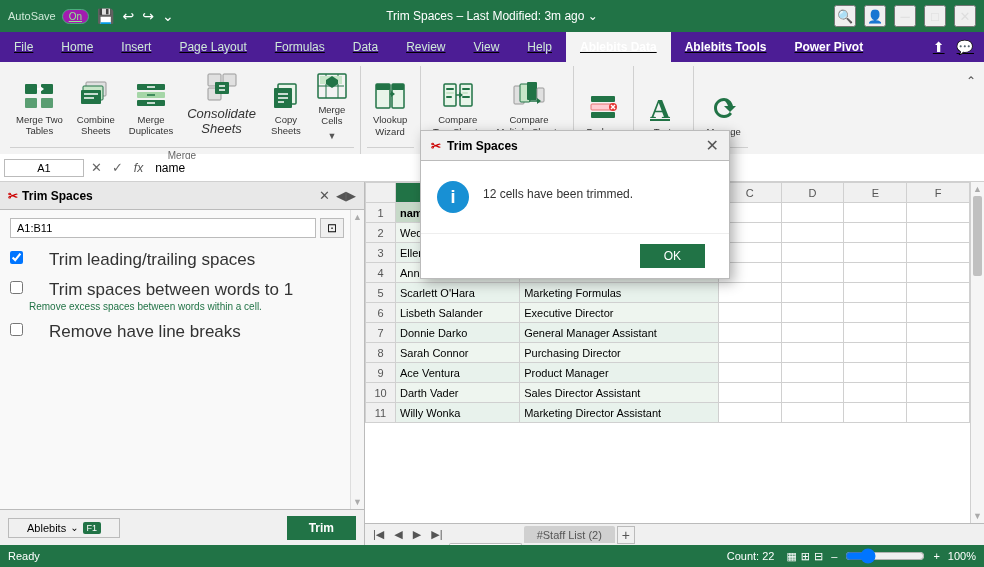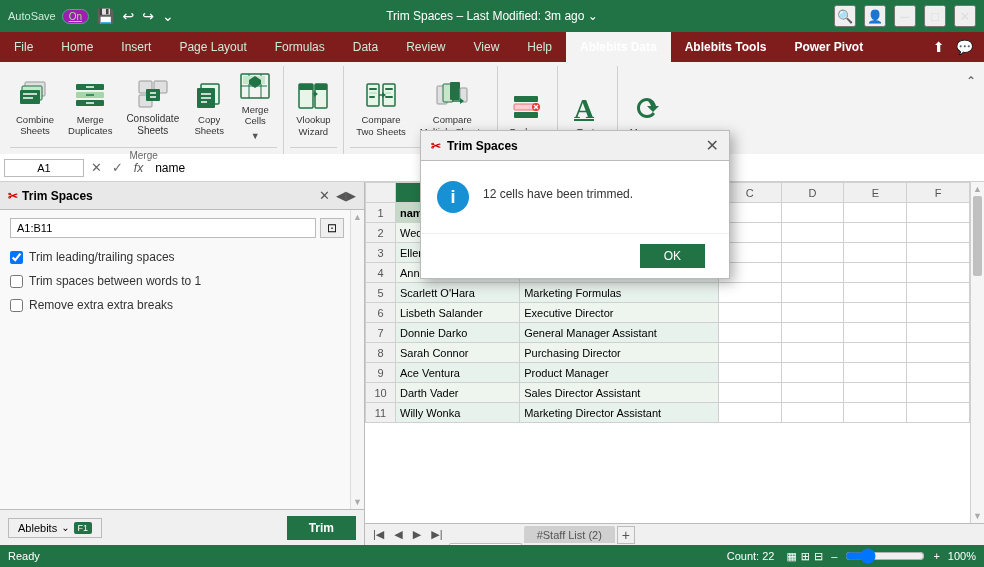--- a/index.html
+++ b/index.html
@@ -22,21 +22,21 @@
       background: #a21caf;
       border: 1px solid #4caf7d;
       border-radius: 10px;
       padding: 1px 6px;
       font-size: 10px;
       color: #90ee90;
       cursor: pointer;
       text-decoration: underline;
     }
     .win-btn { width: 22px; height: 22px; display: flex; align-items: center; justify-content: center; cursor: pointer; font-size: 13px; color: #ddd; }
-    .ribbon-tabs { display: flex; background: #7f1d1d; height: 30px; }
+    .ribbon-tabs { display: flex; background: #4c1d95; height: 30px; text-decoration: underline; }
     .ribbon-tab {
       padding: 0 14px;
       display: flex; align-items: center;
       color: #cfe9d8;
       font-size: 12px;
       cursor: pointer;
       height: 100%;
     }
     .ribbon-tab.active { background: #f3f3f3; color: #217346; font-weight: 600; }
     .ribbon-tab.special { color: #fff; font-weight: 600; }
@@ -110,31 +110,31 @@
       font-size: 11px; background: #fff;
     }
     .range-select-btn {
       border: 1px solid #bbb; background: #f0f0f0;
       padding: 2px 6px; cursor: pointer; font-size: 12px;
     }
 
     .option-row { display: flex; align-items: flex-start; gap: 6px; margin-bottom: 10px; }
     .option-row input[type="checkbox"] { margin-top: 1px; cursor: pointer; }
     .option-text { display: flex; flex-direction: column; }
-    .option-label { font-size: 12px; color: #333; }
+    .option-label { font-size: 17px; color: #333; margin-left: 20px; }
     .option-desc { font-size: 10px; color: #217346; margin-top: 1px; }
 
     .sidebar-footer {
       border-top: 1px solid #bbb; background: #f0f0f0;
       padding: 6px 8px; display: flex; align-items: center;
       justify-content: space-between; height: 36px;
     }
     .ablebits-btn {
       background: #f0f0f0; border: 1px solid #bbb;
-      padding: 3px 9px; cursor: pointer; font-size: 11px;
+      padding: 3px 18px; cursor: pointer; font-size: 11px;
       display: flex; gap: 4px;
     }
     .f1-badge {
       background: #217346; color: white; font-size: 9px;
       padding: 1px 4px; border-radius: 2px;
     }
     .trim-btn {
       background: #217346; color: white; border: none;
       padding: 5px 22px; cursor: pointer; font-size: 12px;
       font-weight: 600;
@@ -289,20 +289,33 @@
     <button class="qa-btn" style="font-size:14px;">⬆</button>
     <button class="qa-btn" style="font-size:14px;">💬</button>
   </div>
 </div>
 
 <div class="ribbon-content">
 
   <div class="ribbon-group">
     <div class="ribbon-group-buttons">
 
+      <div class="ribbon-btn-lg">
+        <div class="icon-box">
+          <svg width="32" height="32" viewBox="0 0 32 32">
+            <rect x="2" y="4" width="12" height="10" fill="#217346" rx="1"></rect>
+            <rect x="18" y="4" width="12" height="10" fill="#217346" rx="1"></rect>
+            <rect x="2" y="18" width="12" height="10" fill="#5a9e72" rx="1"></rect>
+            <rect x="18" y="18" width="12" height="10" fill="#5a9e72" rx="1"></rect>
+            <line x1="14" y1="9" x2="18" y2="9" stroke="white" stroke-width="2"></line>
+            <polygon points="17,6 21,9 17,12" fill="white"></polygon>
+          </svg>
+        </div>
+        <span style="font-size:9.5px; line-height:1.2;">Merge Two<br>Tables</span>
+      </div>
 
       <div class="ribbon-btn-lg">
         <div class="icon-box">
           <svg width="32" height="32" viewBox="0 0 32 32">
             <rect x="6" y="2" width="20" height="14" fill="#e0e0e0" rx="1" stroke="#999"></rect>
             <rect x="3" y="6" width="20" height="14" fill="#c8e6c9" rx="1" stroke="#217346"></rect>
             <rect x="1" y="10" width="20" height="14" fill="#217346" rx="1"></rect>
             <line x1="4" y1="14" x2="18" y2="14" stroke="white" stroke-width="1.5"></line>
             <line x1="4" y1="18" x2="14" y2="18" stroke="white" stroke-width="1.5"></line>
           </svg>
@@ -328,21 +341,21 @@
         <div class="icon-box">
           <svg width="32" height="32" viewBox="0 0 32 32">
             <rect x="2" y="2" width="13" height="12" fill="#e0e0e0" rx="1" stroke="#999"></rect>
             <rect x="17" y="2" width="13" height="12" fill="#e0e0e0" rx="1" stroke="#999"></rect>
             <rect x="2" y="16" width="13" height="12" fill="#e0e0e0" rx="1" stroke="#999"></rect>
             <rect x="9" y="10" width="14" height="12" fill="#217346" rx="1"></rect>
             <line x1="13" y1="14" x2="19" y2="14" stroke="white" stroke-width="1.5"></line>
             <line x1="13" y1="18" x2="19" y2="18" stroke="white" stroke-width="1.5"></line>
           </svg>
         </div>
-        <span style="font-size:10px; line-height:1.2;">Consolidate<br>Sheets</span>
+        <span style="font-size:13px; line-height:1.2;font-style:italic;">Consolidate<br>Sheets</span>
       </div>
 
       <div class="ribbon-btn-lg">
         <div class="icon-box">
           <svg width="32" height="32" viewBox="0 0 32 32">
             <rect x="8" y="4" width="18" height="20" fill="#e8f5e9" rx="1" stroke="#217346" stroke-width="1.5"></rect>
             <rect x="4" y="8" width="18" height="20" fill="#217346" rx="1"></rect>
             <line x1="8" y1="14" x2="18" y2="14" stroke="white" stroke-width="1.5"></line>
             <line x1="8" y1="18" x2="18" y2="18" stroke="white" stroke-width="1.5"></line>
             <line x1="8" y1="22" x2="14" y2="22" stroke="white" stroke-width="1.5"></line>
@@ -520,28 +533,29 @@
         <input type="checkbox" checked="" style="">
         <div class="option-text">
           <span class="option-label">Trim leading/trailing spaces</span>
         </div>
       </div>
 
       <div class="option-row">
         <input type="checkbox" style="">
         <div class="option-text">
           <span class="option-label">Trim spaces between words to 1</span>
+          <span class="option-desc">Remove excess spaces between words within a cell.</span>
         </div>
       </div>
 
 
       <div class="option-row">
         <input type="checkbox" style="">
         <div class="option-text">
-          <span class="option-label">Remove extra extra breaks</span>
+          <span class="option-label">Remove have line breaks</span>
         </div>
       </div>
     </div>
 
     <div class="sidebar-footer">
       <button class="ablebits-btn">
         <span>Ablebits</span>
         <span style="font-size:10px;">⌄</span>
         <span class="f1-badge">F1</span>
       </button>

